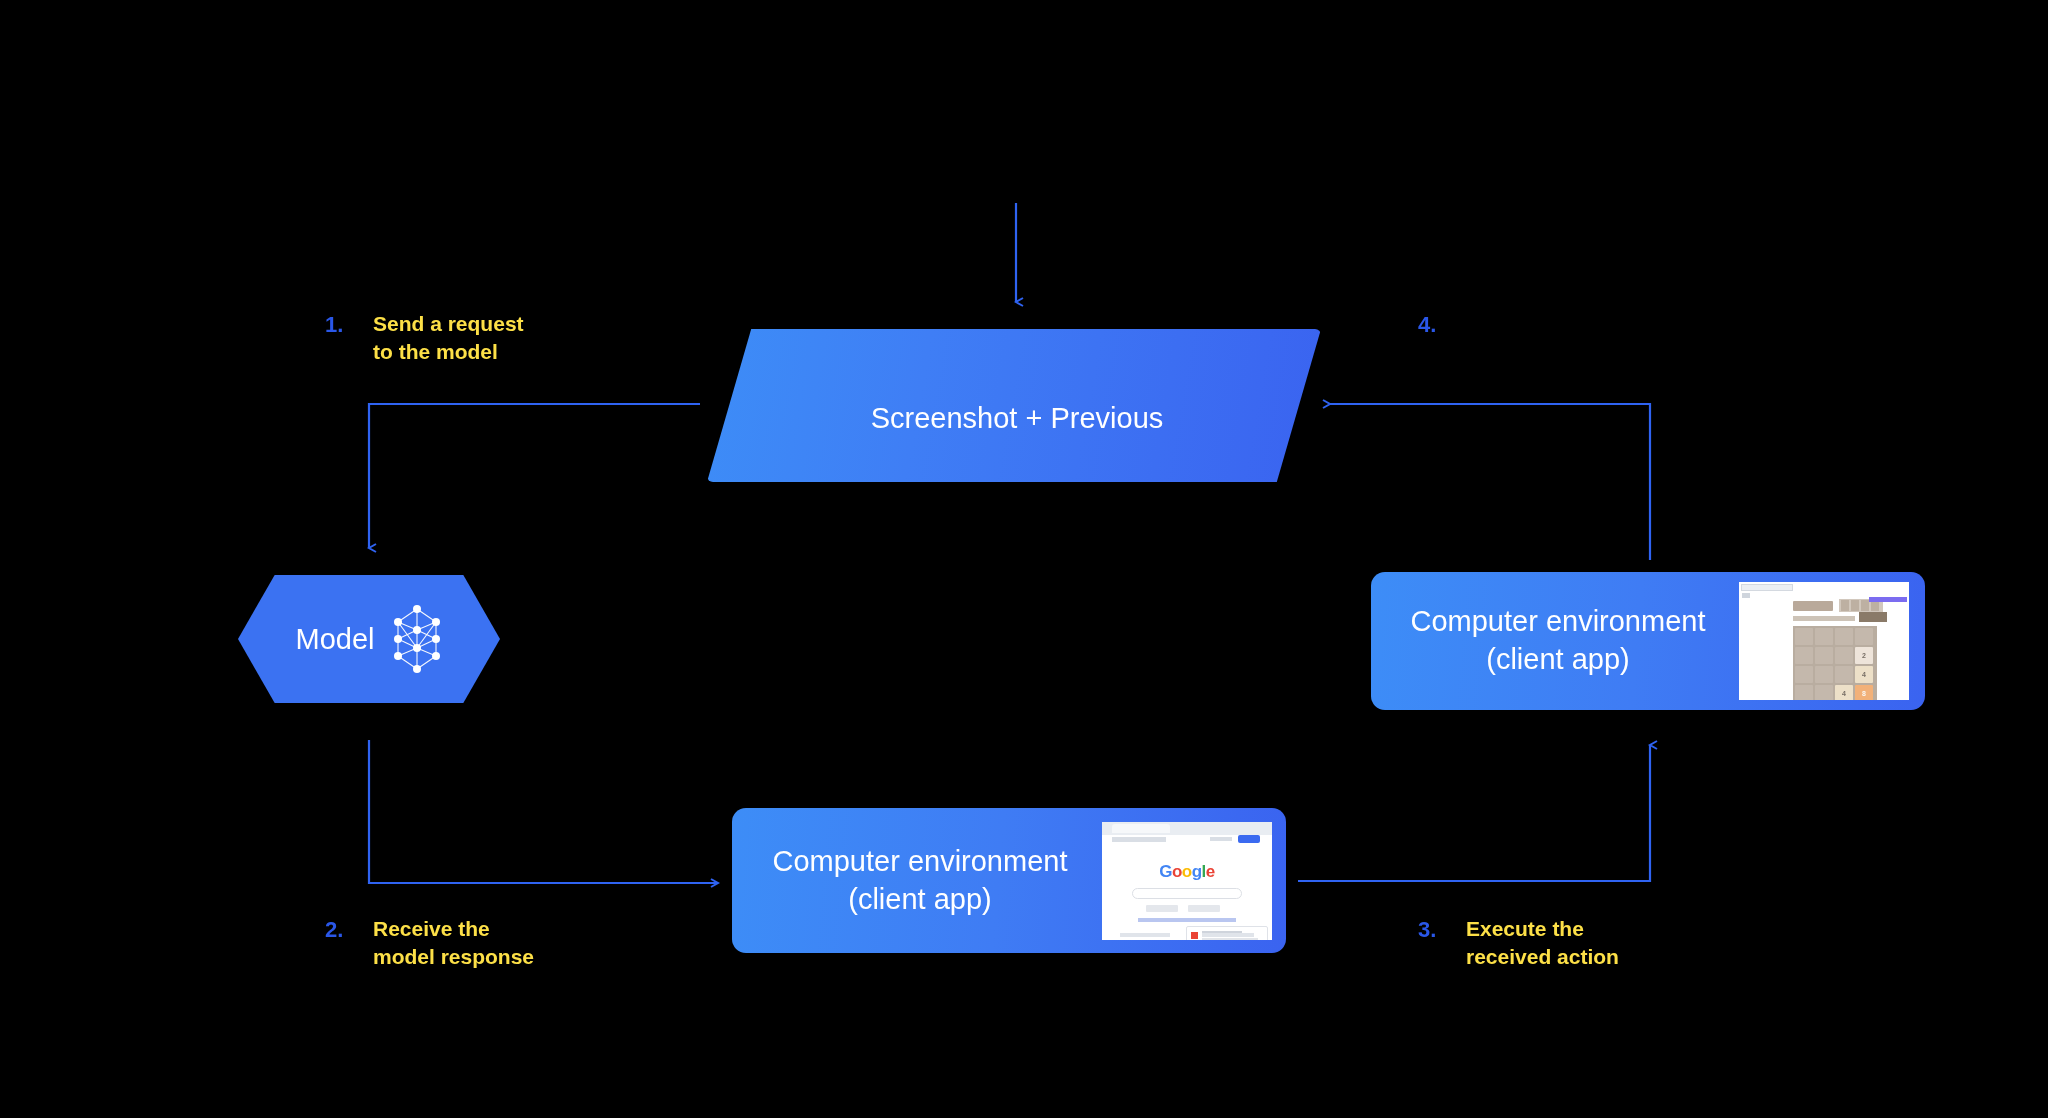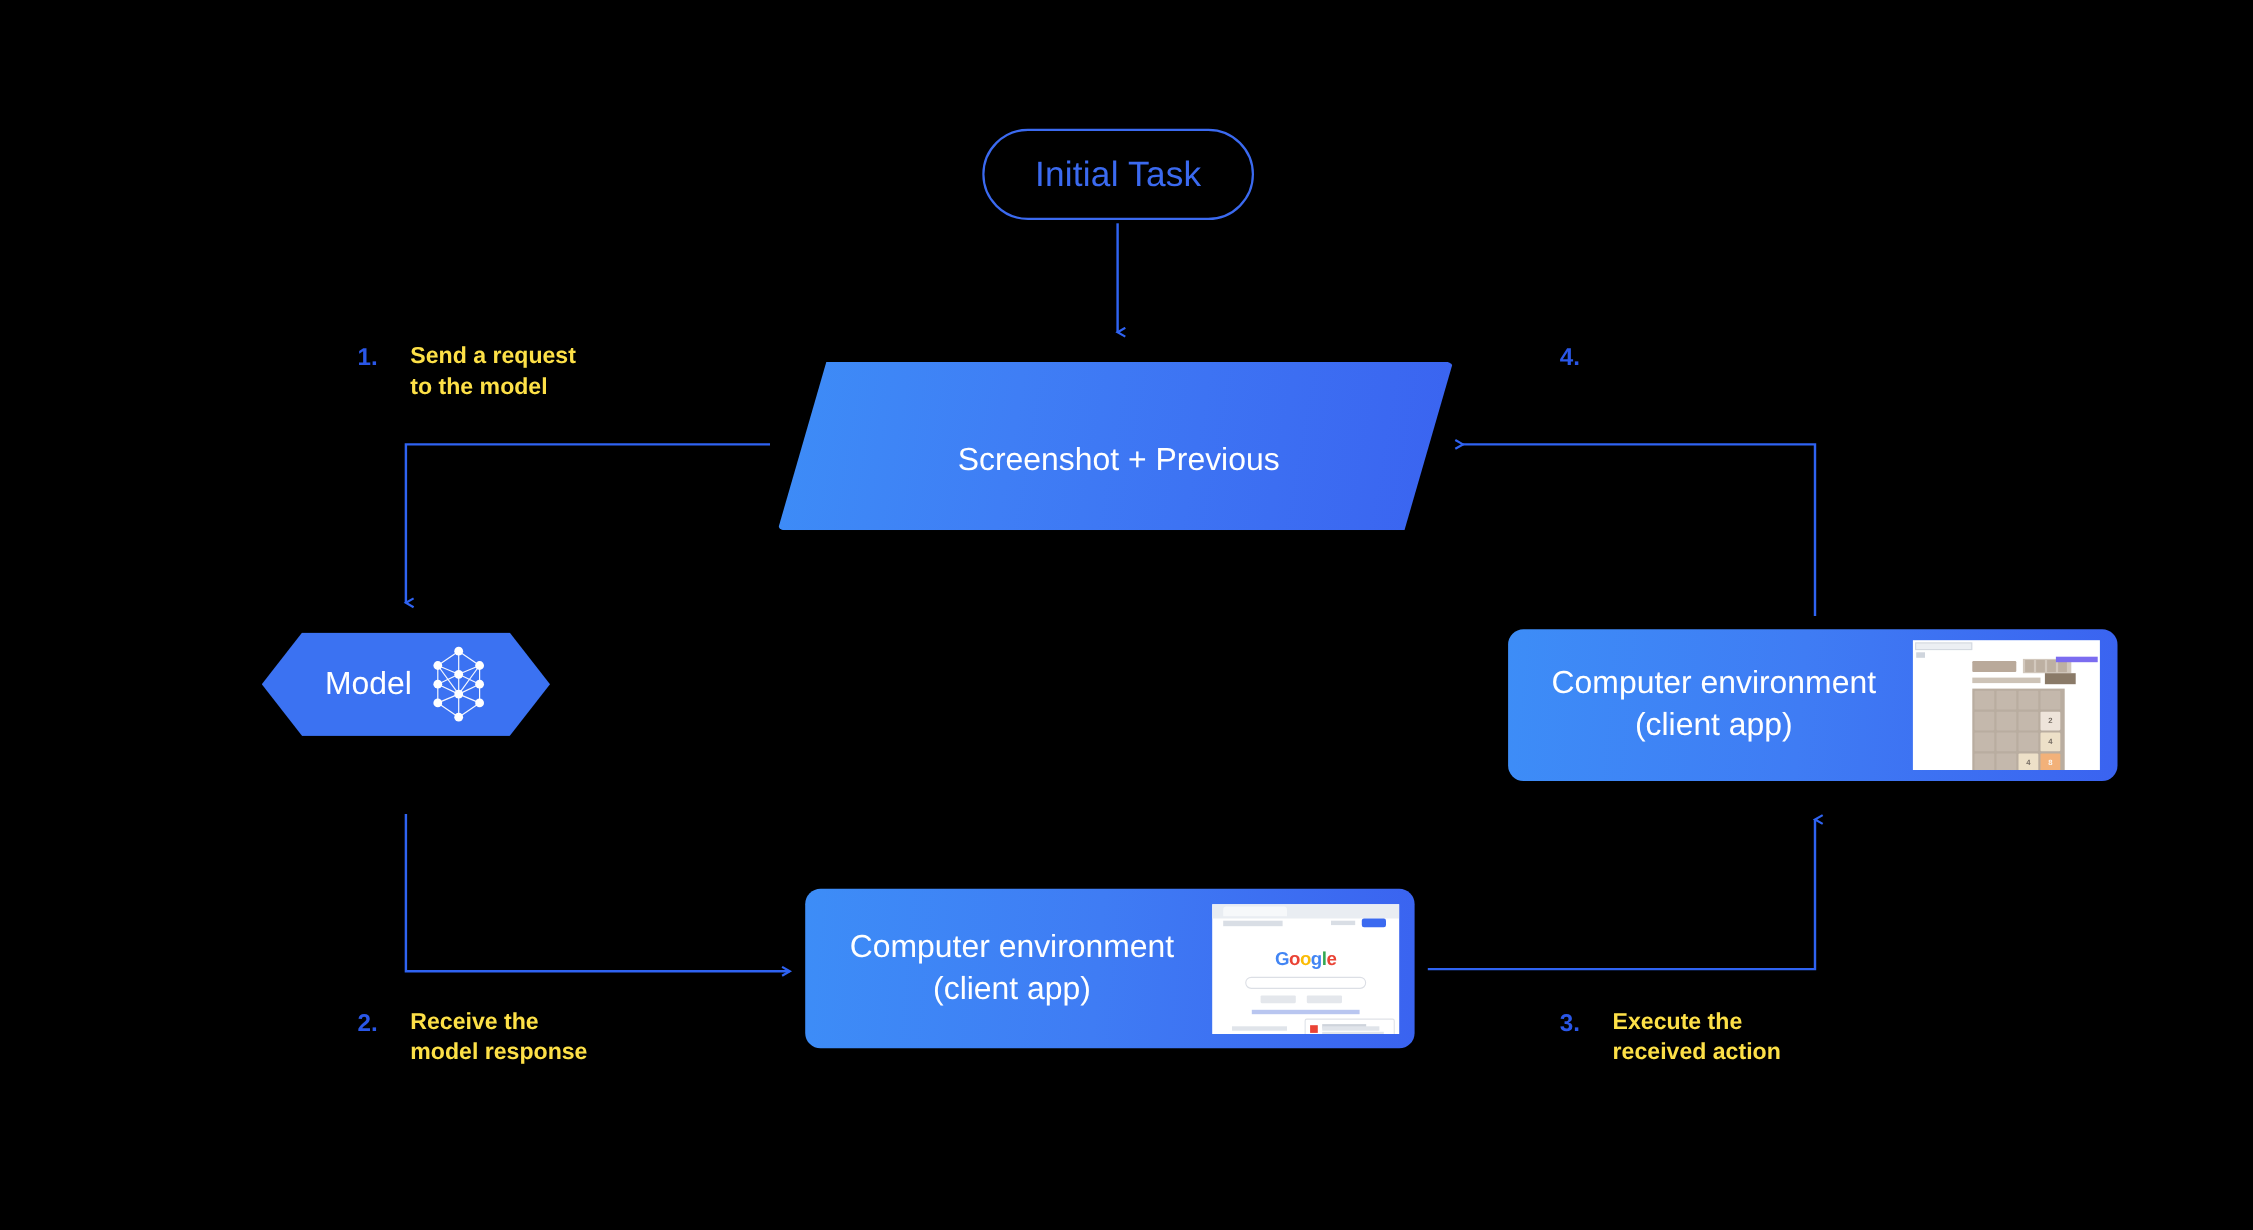--- a/index.html
+++ b/index.html
@@ -50,21 +50,21 @@
     text-align: center;
     font-weight: 400;
     padding-left: 6px;
     margin-top: 26px;
   }
 
   
   #model-node {
     position: absolute;
     left: 238px; top: 575px;
-    width: 262px; height: 94px;
+    width: 262px; height: 128px;
     background: #3b72f2;
     clip-path: polygon(14% 0%, 86% 0%, 100% 50%, 86% 100%, 14% 100%, 0% 50%);
     display: flex; align-items: center; justify-content: center;
     gap: 16px;
   }
   #model-node .label {
     color: #ffffff;
     font-size: 29px;
     font-weight: 400;
   }
@@ -181,23 +181,20 @@
 
     <path d="M700,404 L369,404 L369,548" fill="none" stroke="#2f63f2" stroke-width="2.2" marker-end="url(#ah-down)"></path>
 
     <path d="M369,740 L369,883 L718,883" fill="none" stroke="#2f63f2" stroke-width="2.2" marker-end="url(#ah-right)"></path>
 
     <path d="M1298,881 L1650,881 L1650,745" fill="none" stroke="#2f63f2" stroke-width="2.2" marker-end="url(#ah-up)"></path>
 
     <path d="M1650,560 L1650,404 L1330,404" fill="none" stroke="#2f63f2" stroke-width="2.2" marker-end="url(#ah-left)"></path>
   </svg>
 
-  <div id="initial-task">
-    <span class="label">Initial Task</span>
-  </div>
 
   <div id="screenshot-context">
     <div class="label">
       <div>Screenshot + Previous</div>
     </div>
   </div>
 
   <div id="model-node">
     <span class="label">Model</span>
     <svg class="nn-icon" viewBox="0 0 52 74" xmlns="http://www.w3.org/2000/svg">

